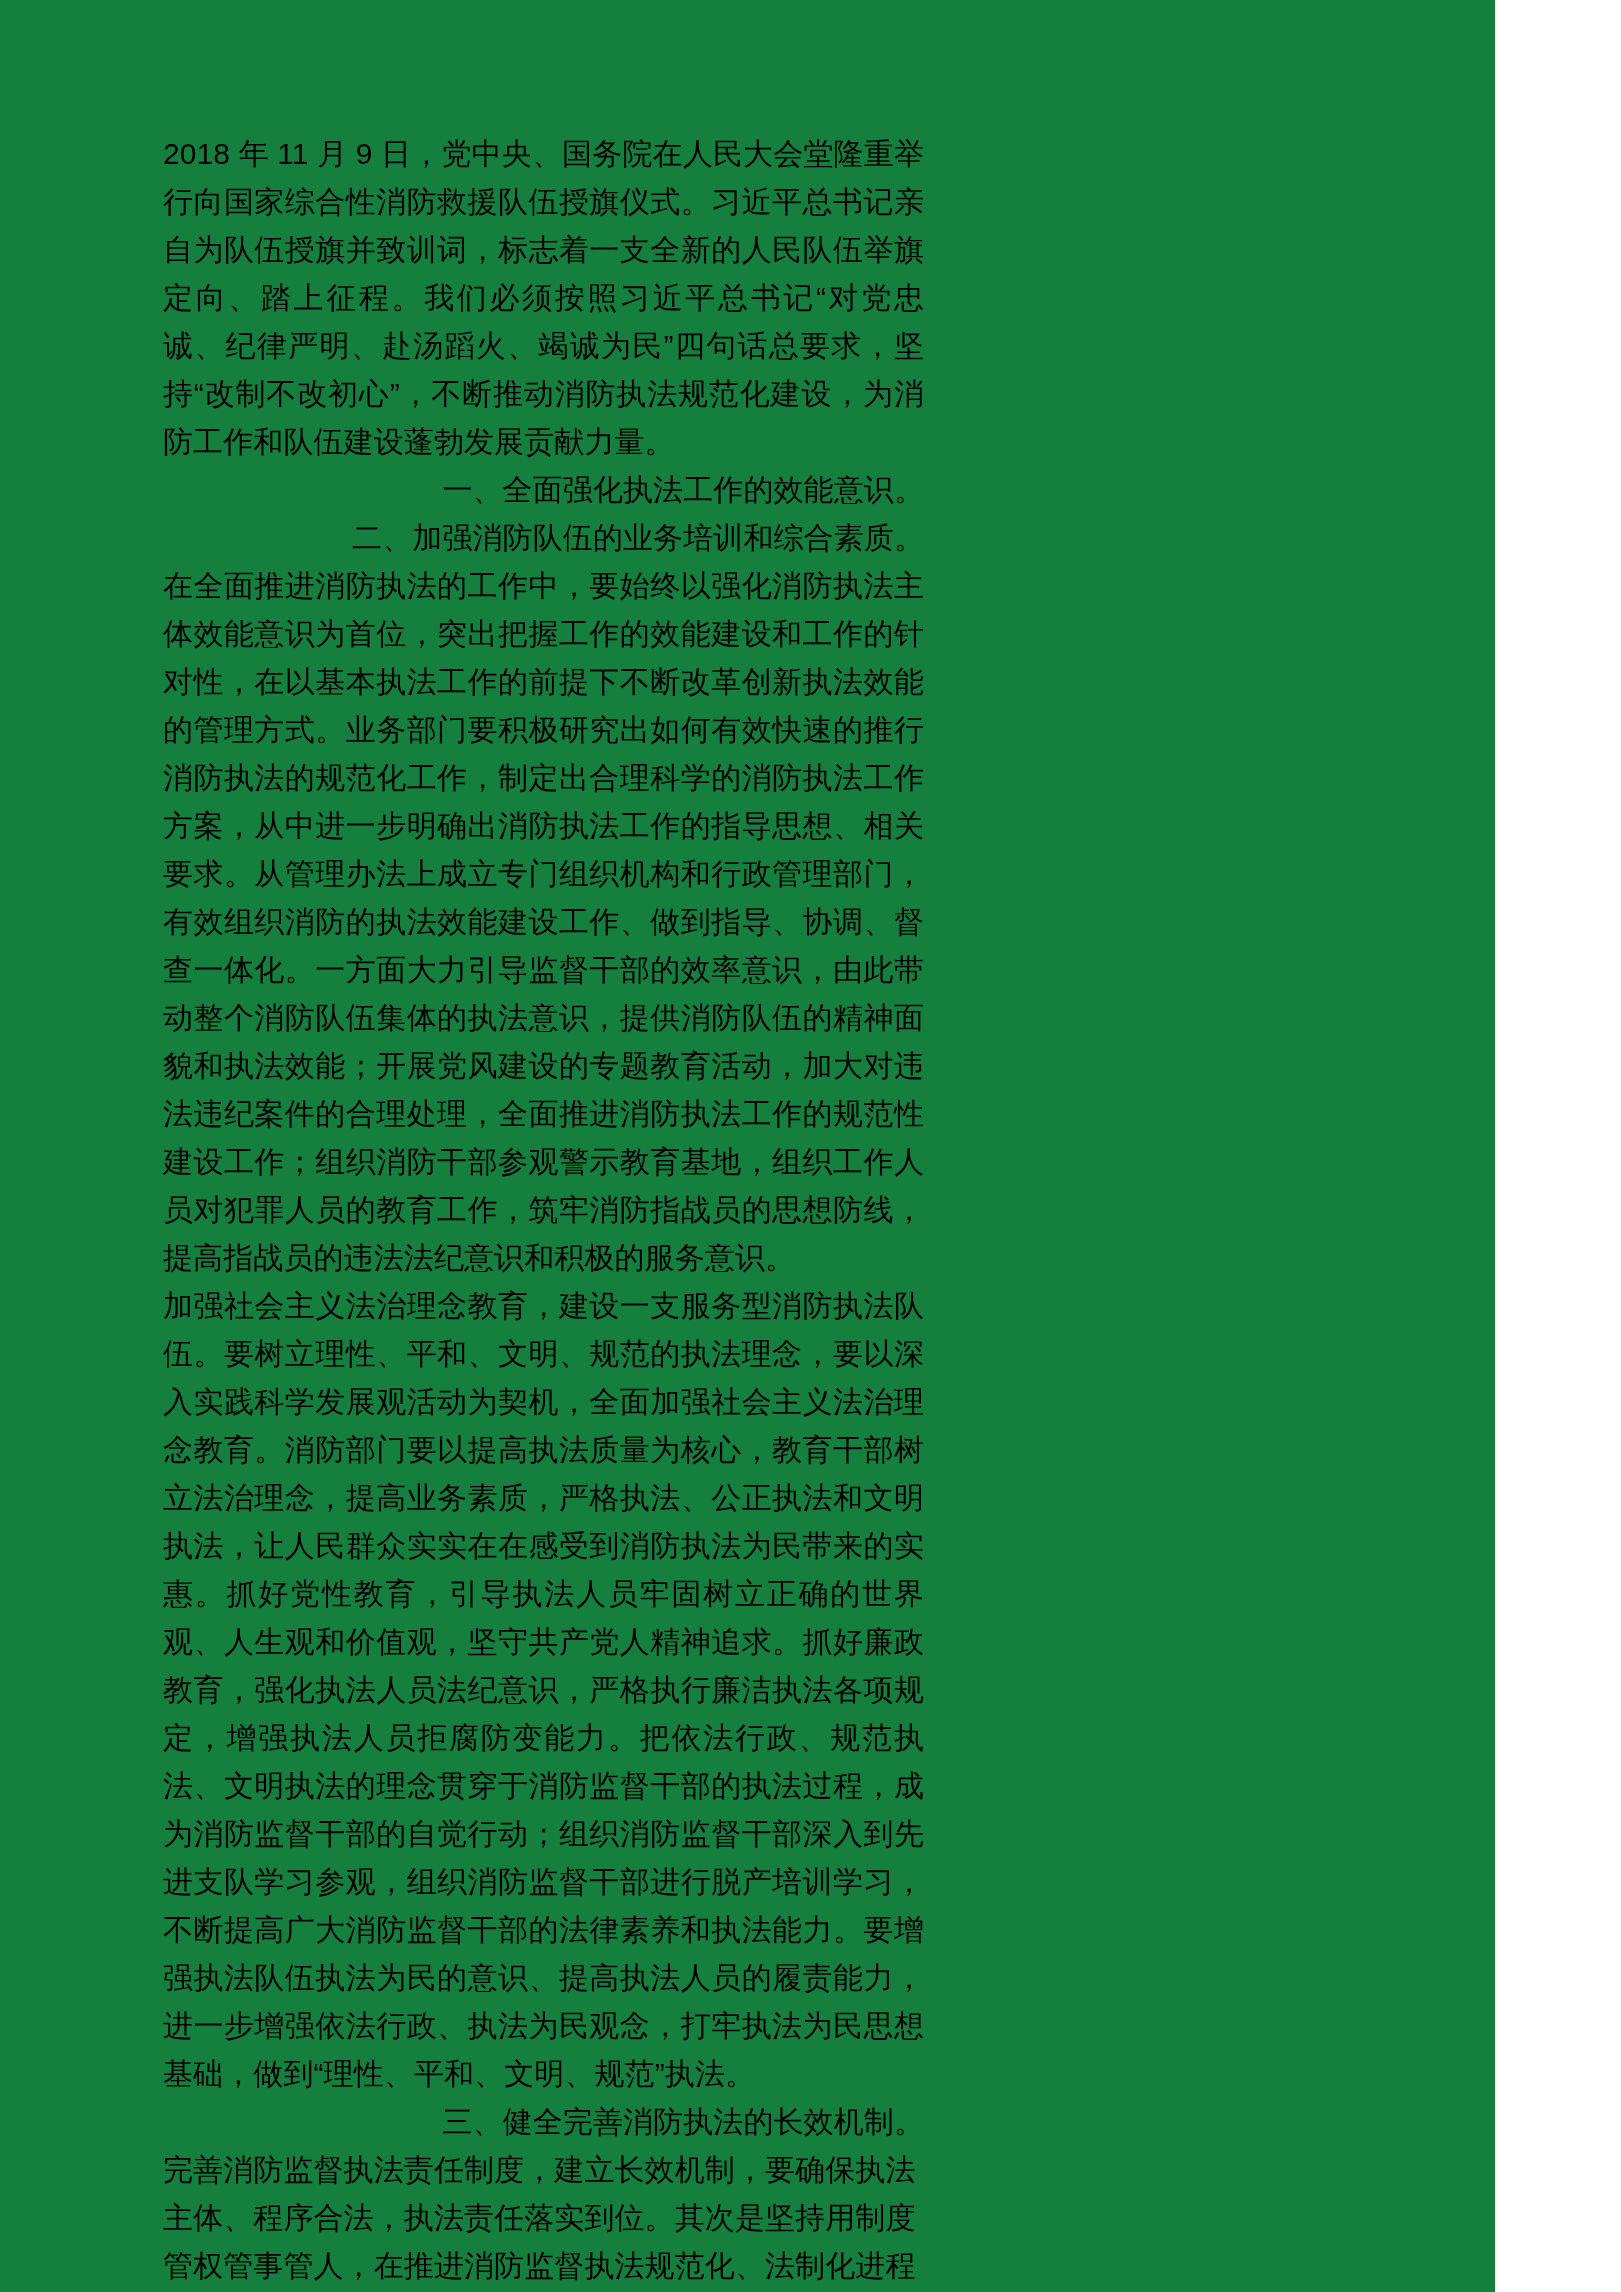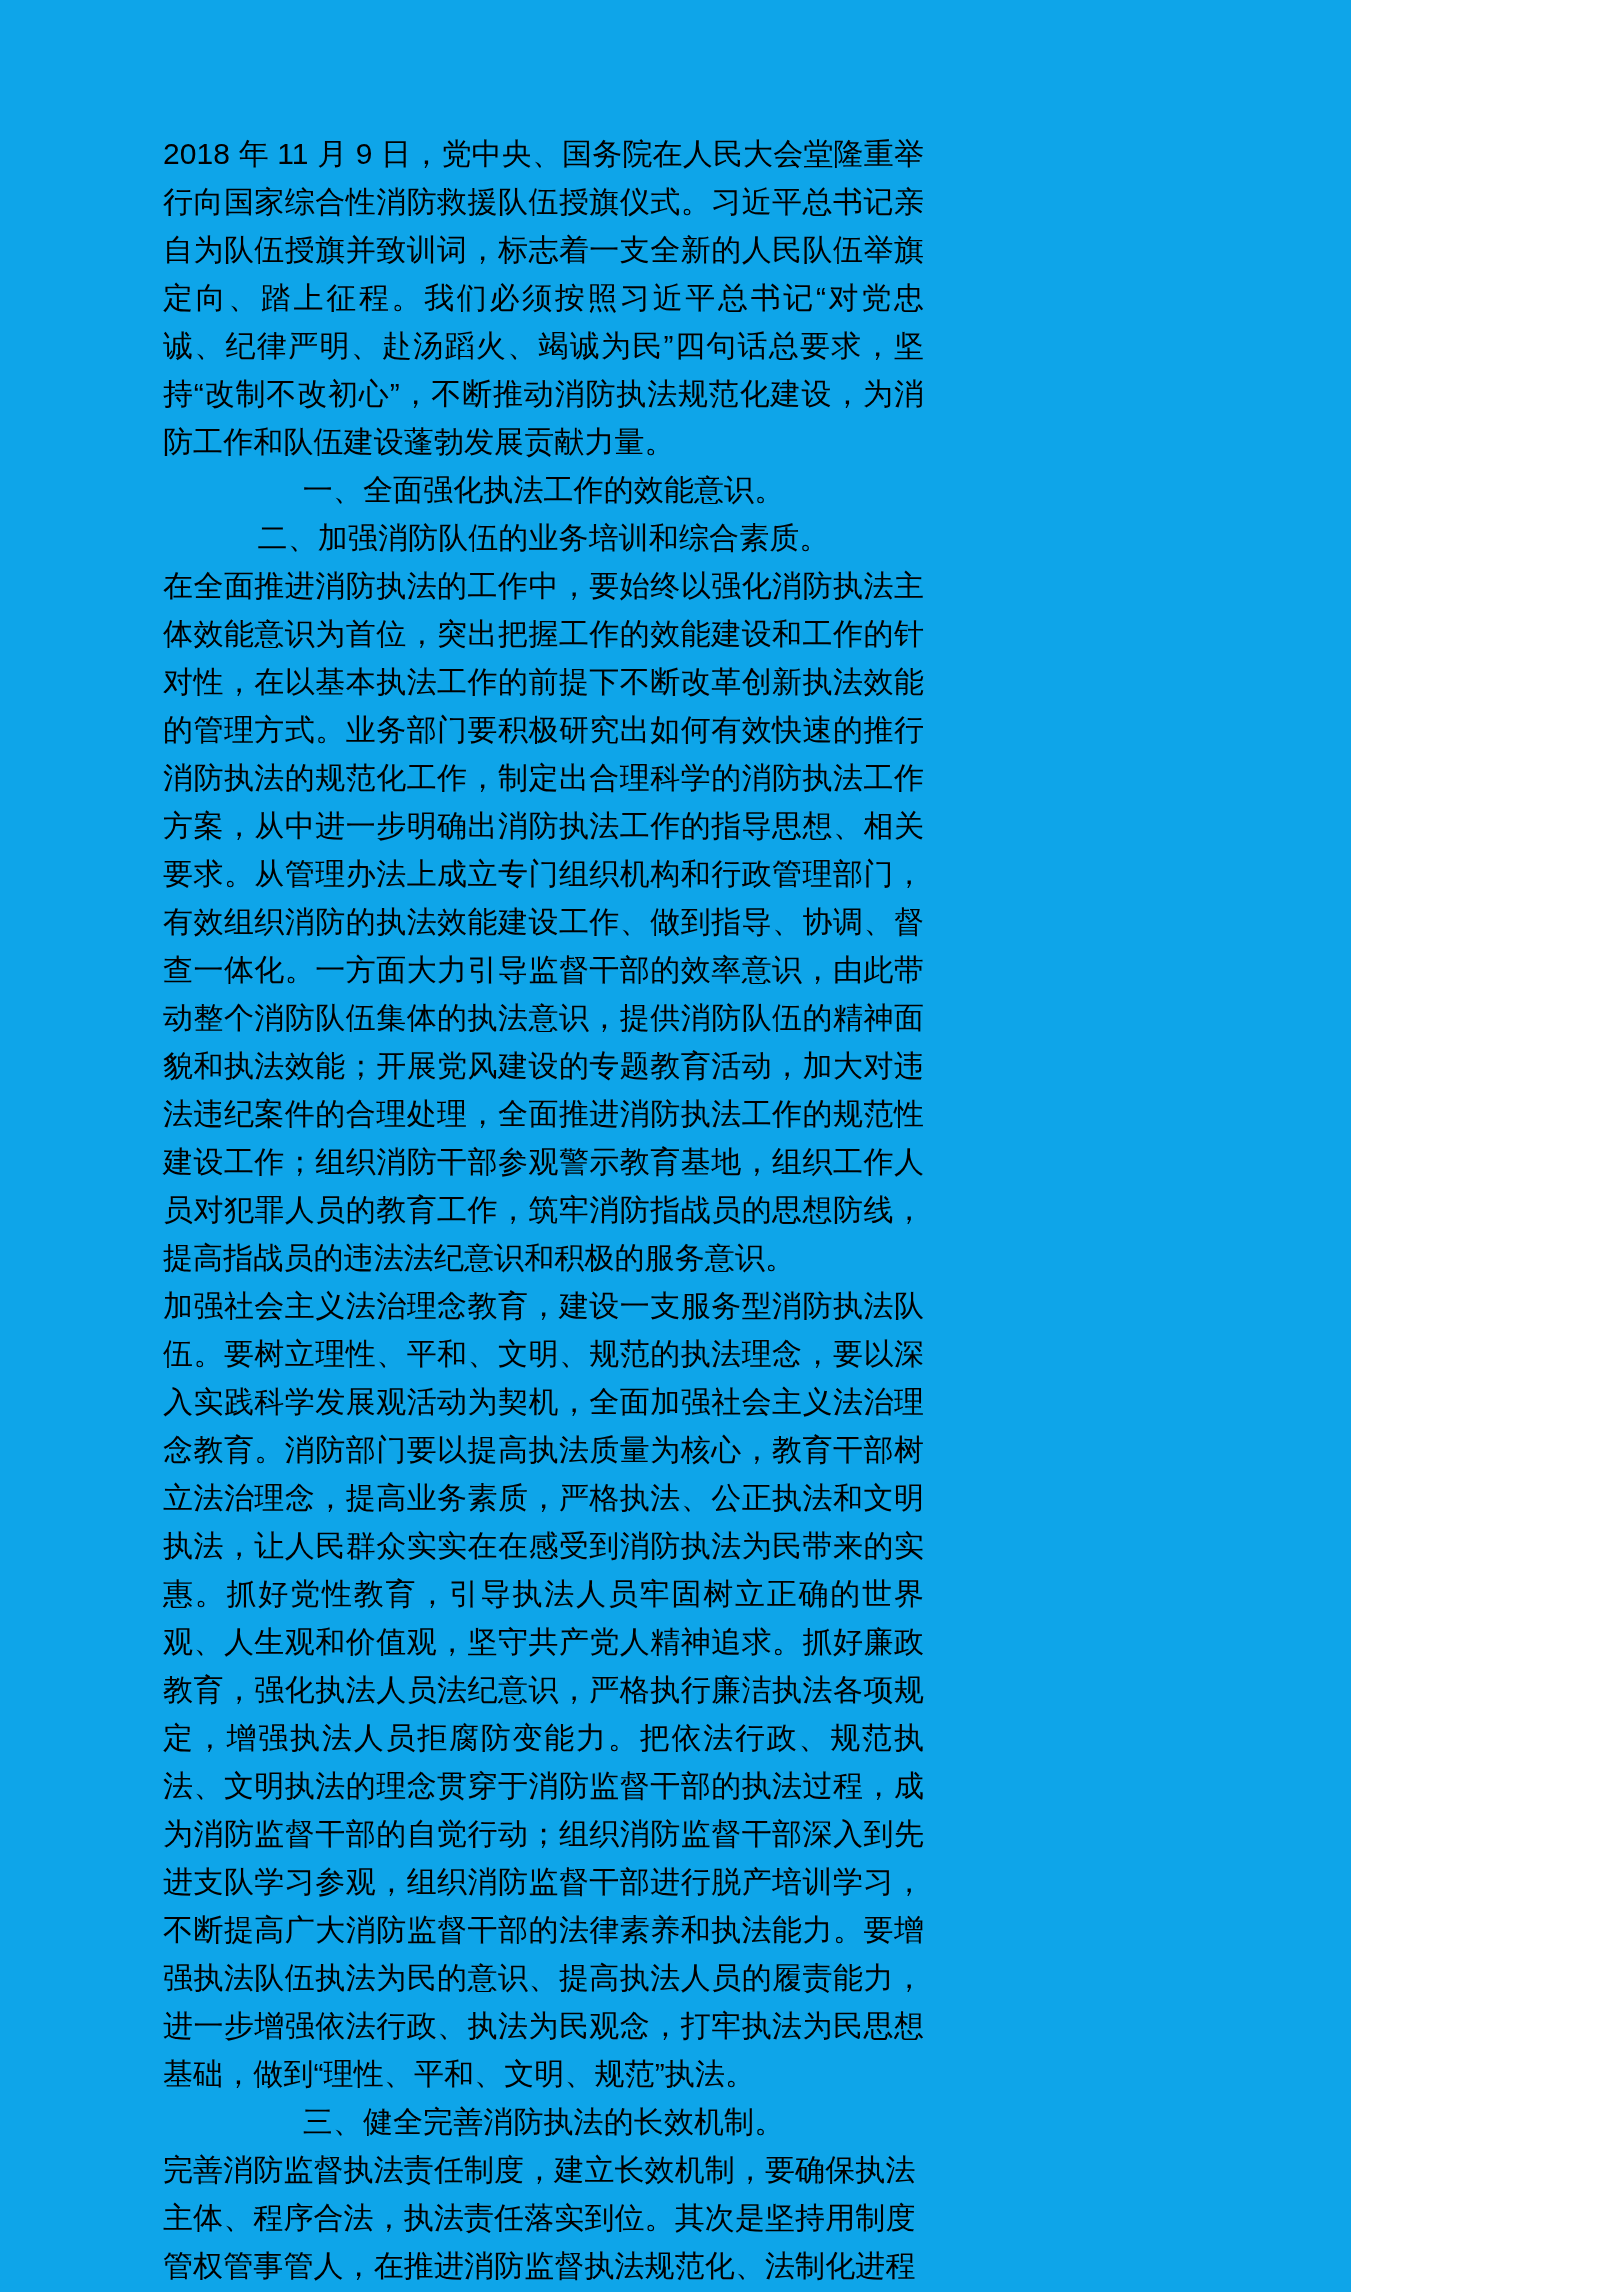--- a/index.html
+++ b/index.html
@@ -9,23 +9,23 @@
   }
   body {
     width: 1621px;
     height: 2293px;
     font-family: "Liberation Sans", "DejaVu Sans", sans-serif;
     color: #000000;
     overflow: hidden;
   }
   #page {
     position: relative;
-    width: 1351px;
+    width: 1495px;
     height: 2293px;
-    background: #0ea5e9;
+    background: #15803d;
   }
   #doc-body {
     position: absolute;
     left: 163px;
     top: 130px;
     width: 761px;
   }
   .para {
     margin: 0;
     padding: 0;
@@ -36,21 +36,21 @@
     text-justify: inter-character;
     word-break: break-all;
     font-weight: 400;
     color: #000000;
     -webkit-font-smoothing: none;
   }
   .para.last-loose {
     text-align: left;
   }
   .heading {
-    text-align: center;
+    text-align: right;
   }
 </style>
 </head>
 <body>
 
 <div id="page">
   <div id="doc-body">
 
     <p class="para">2018 年 11 月 9 日，党中央、国务院在人民大会堂隆重举行向国家综合性消防救援队伍授旗仪式。习近平总书记亲自为队伍授旗并致训词，标志着一支全新的人民队伍举旗定向、踏上征程。我们必须按照习近平总书记“对党忠诚、纪律严明、赴汤蹈火、竭诚为民”四句话总要求，坚持“改制不改初心”，不断推动消防执法规范化建设，为消防工作和队伍建设蓬勃发展贡献力量。</p>
 

